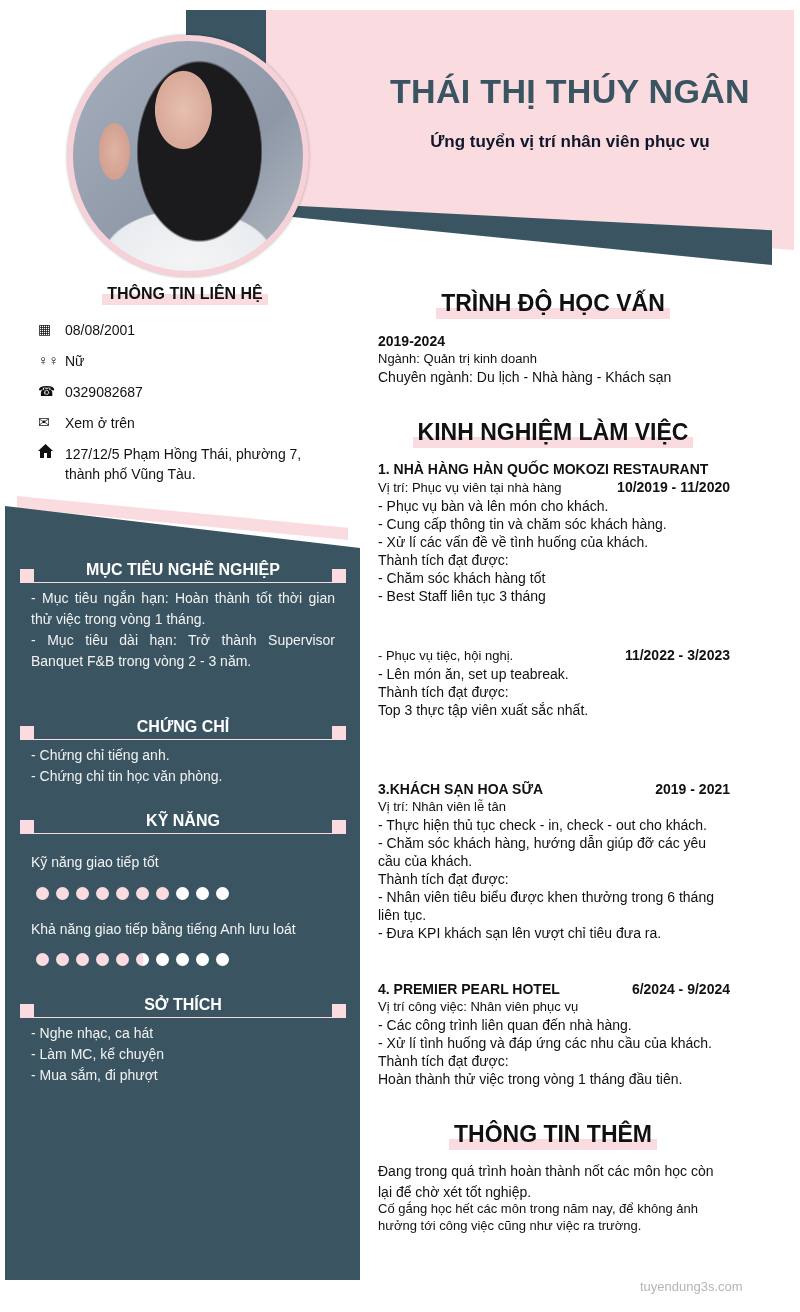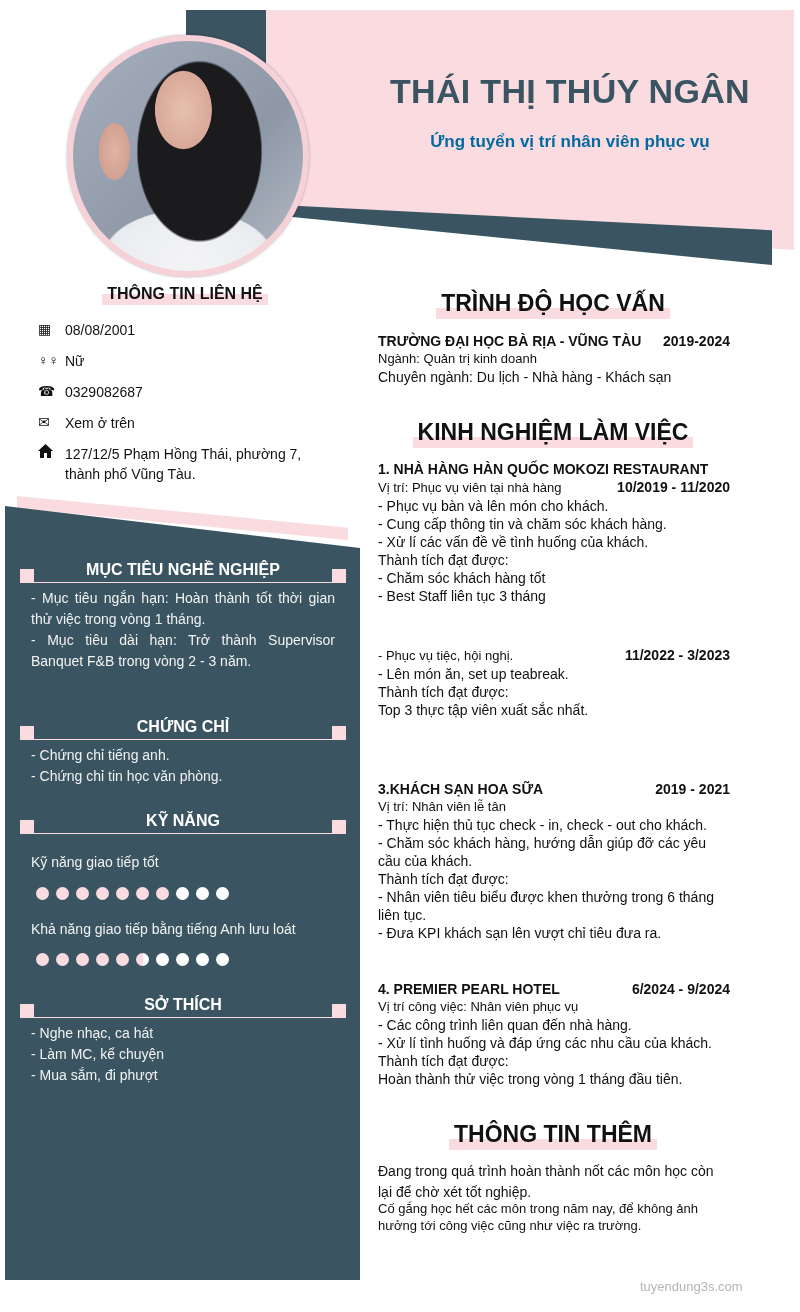--- a/index.html
+++ b/index.html
@@ -5,21 +5,21 @@
   * { box-sizing: border-box; margin: 0; padding: 0; }
   body { width: 800px; height: 1312px; background: #ffffff; position: relative; overflow: hidden; font-family: "Liberation Sans", "DejaVu Sans", sans-serif; color: #111; }
   .abs { position: absolute; }
 
   
   .hdr-dark-block { left: 186px; top: 10px; width: 80px; height: 200px; background: #3a5561; }
   .hdr-dark-stripe { left: 280px; top: 205px; width: 492px; height: 60px; background: #3a5561; clip-path: polygon(0 0, 100% 42%, 100% 100%, 0 18%); }
   .hdr-pink { left: 266px; top: 10px; width: 528px; height: 240px; background: #fadce0; clip-path: polygon(0 0, 100% 0, 100% 100%, 0 85%); }
 
   .name { left: 380px; top: 72px; width: 380px; text-align: center; font-size: 34px; font-weight: bold; color: #3a5561; letter-spacing: 0.3px; }
-  .subtitle { left: 380px; top: 132px; width: 380px; text-align: center; font-size: 17px; font-weight: bold; color: #0369a1; }
+  .subtitle { left: 380px; top: 132px; width: 380px; text-align: center; font-size: 17px; font-weight: bold; color: #0f172a; }
 
   
   .avatar-ring { left: 67px; top: 35px; width: 242px; height: 242px; border-radius: 50%; background: #f6d2d8; box-shadow: 0 0 3px rgba(0,0,0,0.3); }
   .avatar { left: 73px; top: 41px; width: 230px; height: 230px; border-radius: 50%; overflow: hidden;
     background:
       radial-gradient(ellipse 40px 55px at 48% 30%, #e7c0b0 0%, #d8a898 70%, transparent 72%),
       radial-gradient(ellipse 90px 130px at 55% 48%, #1b1b1e 0%, #1b1b1e 68%, transparent 70%),
       radial-gradient(ellipse 120px 70px at 50% 95%, #f4f4f6 0%, #e9ecef 70%, transparent 72%),
       radial-gradient(ellipse 22px 40px at 18% 48%, #e0b4a4 0%, #d2a090 70%, transparent 72%),
       linear-gradient(135deg, #a6afbd 0%, #8d97a6 60%, #b7bdc6 100%);
@@ -168,21 +168,20 @@
 </div>
 <div class="ltext" style="top:1023px;">
   <div>- Nghe nhạc, ca hát</div>
   <div>- Làm MC, kể chuyện</div>
   <div>- Mua sắm, đi phượt</div>
 </div>
 
 <div class="sec-title rtitle" style="top:290px;"><span>TRÌNH ĐỘ HỌC VẤN</span></div>
 <div class="rblock" style="top:332px;">
   <div class="row">
-    <span class="bold">TRƯỜNG ĐẠI HỌC BÀ RỊA - VŨNG TÀU</span>
     <span class="date">2019-2024</span>
   </div>
   <div class="small">Ngành: Quản trị kinh doanh</div>
   <div>Chuyên ngành: Du lịch - Nhà hàng - Khách sạn</div>
 </div>
 
 <div class="sec-title rtitle" style="top:419px;"><span>KINH NGHIỆM LÀM VIỆC</span></div>
 
 <div class="rblock" style="top:460px;">
   <div class="bold">1. NHÀ HÀNG HÀN QUỐC MOKOZI RESTAURANT</div>

